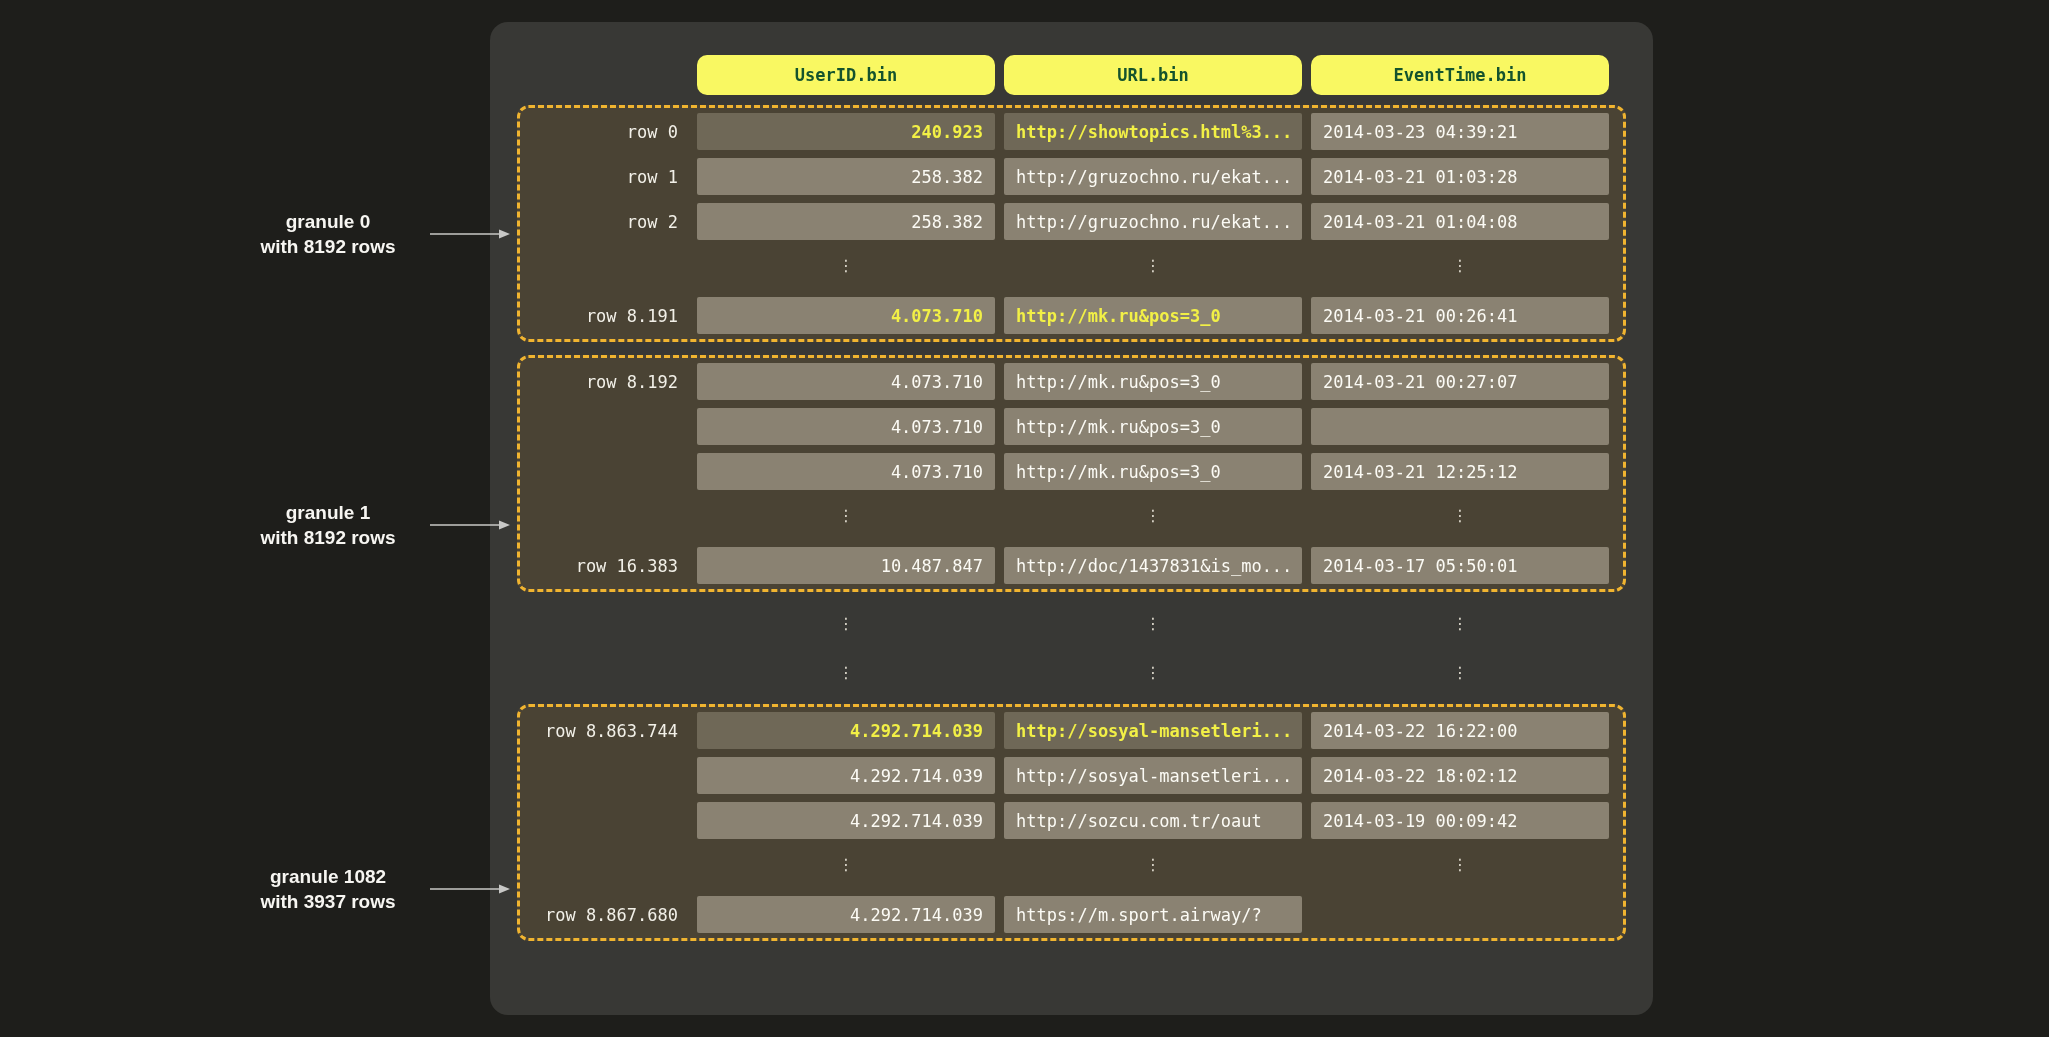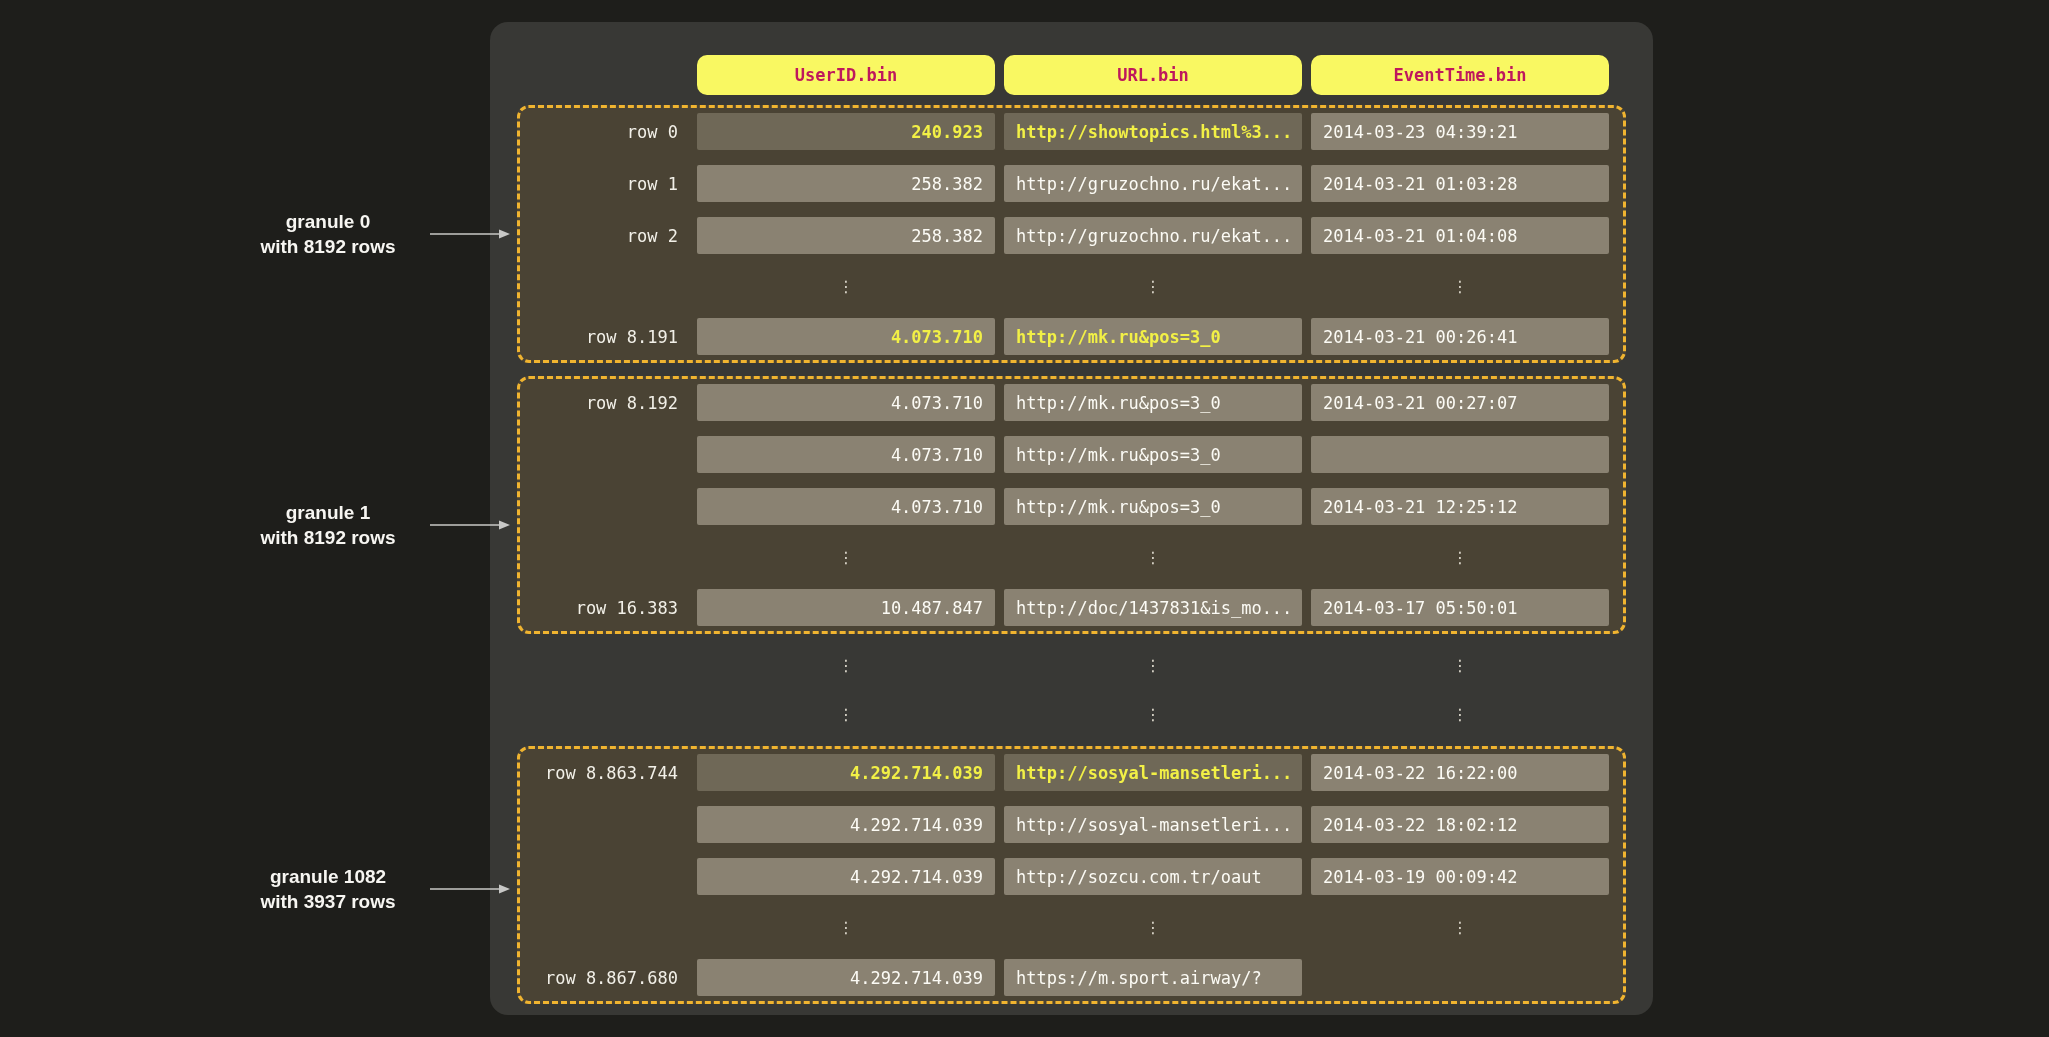--- a/index.html
+++ b/index.html
@@ -22,36 +22,36 @@
   }
 
   
   .hrow { display: flex; gap: 9px; margin-left: 3px; margin-bottom: 10px; }
   .hspacer { width: 168px; }
   .pill {
     width: 298px; height: 40px;
     background: #f9f862;
     border-radius: 10px;
     display: flex; align-items: center; justify-content: center;
-    font-size: 17px; font-weight: 700; color: #be185d;
+    font-size: 17px; font-weight: 700; color: #14532d;
   }
 
   
   .granule {
     width: max-content;
     border: 3px dashed #f0b430;
     border-radius: 12px;
     background: #4a4334;
     padding: 5px 14px 5px 0;
   }
   .granule-0 { margin-bottom: 13px; }
   .granule-1082 { margin-top: 15px; }
 
   
-  .trow { display: flex; gap: 9px; margin-bottom: 15px; }
+  .trow { display: flex; gap: 9px; margin-bottom: 8px; }
   .granule .trow:last-child { margin-bottom: 0; }
   .rlabel {
     width: 168px;
     display: flex; align-items: center; justify-content: flex-end;
     padding-right: 10px;
     font-size: 17px; color: #f2f0e8;
     white-space: nowrap;
   }
   .cell {
     width: 298px; height: 37px;

